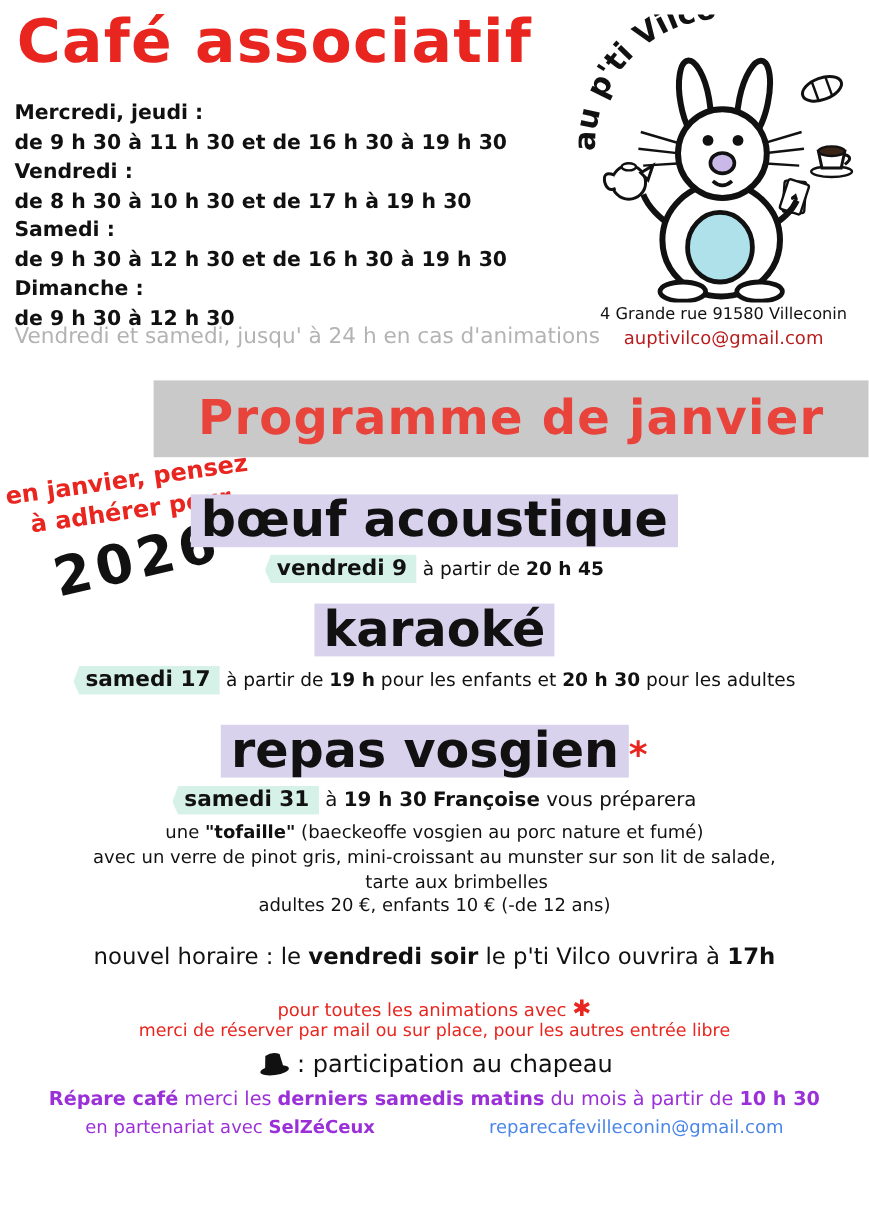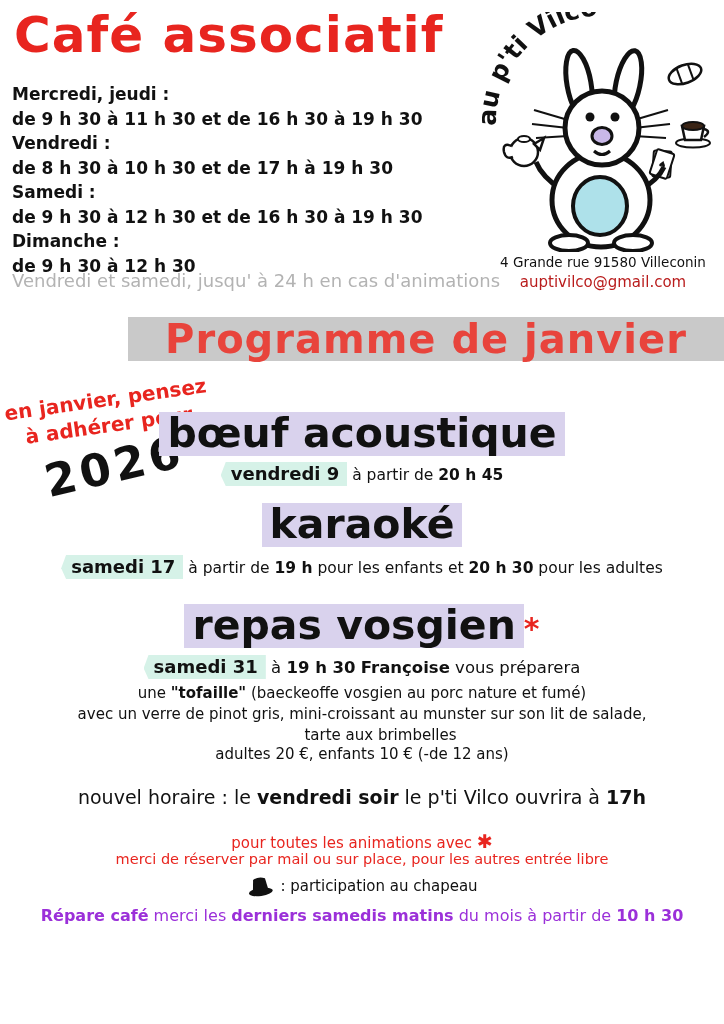--- a/index.html
+++ b/index.html
@@ -10,42 +10,42 @@
               color:#e8251f;letter-spacing:1px;white-space:nowrap;}
   .schedule{position:absolute;left:12px;top:82px;font-size:17px;font-weight:bold;
             line-height:24.5px;white-space:nowrap;}
   .schedule-note{position:absolute;left:12px;top:270px;font-size:18px;color:#b3b3b3;
                  white-space:nowrap;}
   
   .logo-block{position:absolute;left:482px;top:12px;width:242px;text-align:center;}
   .logo-address{font-size:13.5px;font-weight:normal;margin-top:2px;}
   .logo-email{font-size:15px;color:#b91c1c;margin-top:3px;}
   
-  .banner{position:absolute;left:128px;right:0;top:317px;height:44px;background:#c9c9c9;
+  .banner{position:absolute;left:128px;right:0;top:317px;height:64px;background:#c9c9c9;
           display:flex;align-items:center;justify-content:center;}
   .banner-title{font-size:40px;font-weight:bold;color:#e8443c;letter-spacing:1px;white-space:nowrap;}
   
   .member-note{position:absolute;left:6px;top:386px;width:210px;text-align:center;
                transform:rotate(-8deg);}
   .member-note .red-line{color:#e8251f;font-size:20px;font-weight:bold;line-height:26px;white-space:nowrap;}
   .member-year{font-size:45px;font-weight:bold;color:#111;transform:rotate(-5deg);
                display:inline-block;margin-top:2px;letter-spacing:4px;}
   
   .center-line{position:absolute;left:0;right:0;text-align:center;white-space:nowrap;}
   .event-title{display:inline-block;background:#d9d2ed;padding:1px 8px 3px 8px;
                font-size:41px;font-weight:bold;line-height:40px;}
   .star-red{color:#e8251f;font-weight:bold;}
   .hl-mint{background:#d6f2e8;padding:1px 8px 2px 10px;
            clip-path:polygon(0 55%,4% 0,100% 0,100% 100%,4% 100%);}
   .b{font-weight:bold;}
   .ev-line{font-size:15.5px;text-align:center;}
   .ev-when{font-size:18px;font-weight:bold;}
   .small-line{font-size:15px;}
   .red-note{color:#e8251f;font-size:14.5px;}
-  .hat-line{font-size:15px;display:flex;align-items:center;justify-content:center;gap:6px;}
+  .hat-line{font-size:20px;display:flex;align-items:center;justify-content:center;gap:6px;}
   .purple{color:#9b30d9;}
   .repare-line{font-size:16px;}
   .partner-row{display:flex;justify-content:center;gap:95px;font-size:15px;}
   .link-blue{color:#4a86e8;}
   svg{display:block;}
 </style>
 </head>
 <body>
 
 <div class="page">
@@ -184,14 +184,18 @@
         <ellipse cx="14" cy="18" rx="12" ry="4" fill="#111"></ellipse>
         <path d="M 6 18 L 8 5 Q 14 2 20 5 L 22 18 Z" fill="#111"></path>
       </g>
     </svg>
     <span>: participation au chapeau</span>
   </div>
 
   <div class="center-line purple repare-line" style="top:906px;">
     <span class="b">Répare café</span><span> merci les </span><span class="b">derniers samedis matins</span><span> du mois à partir de </span><span class="b">10 h 30</span>
   </div>
+  <div class="center-line partner-row" style="top:930px;">
+    <span class="purple"><span>en partenariat avec </span><span class="b">SelZéCeux</span></span>
+    <span class="link-blue">reparecafevilleconin@gmail.com</span>
+  </div>
 
 </div>
 
 </body></html>

